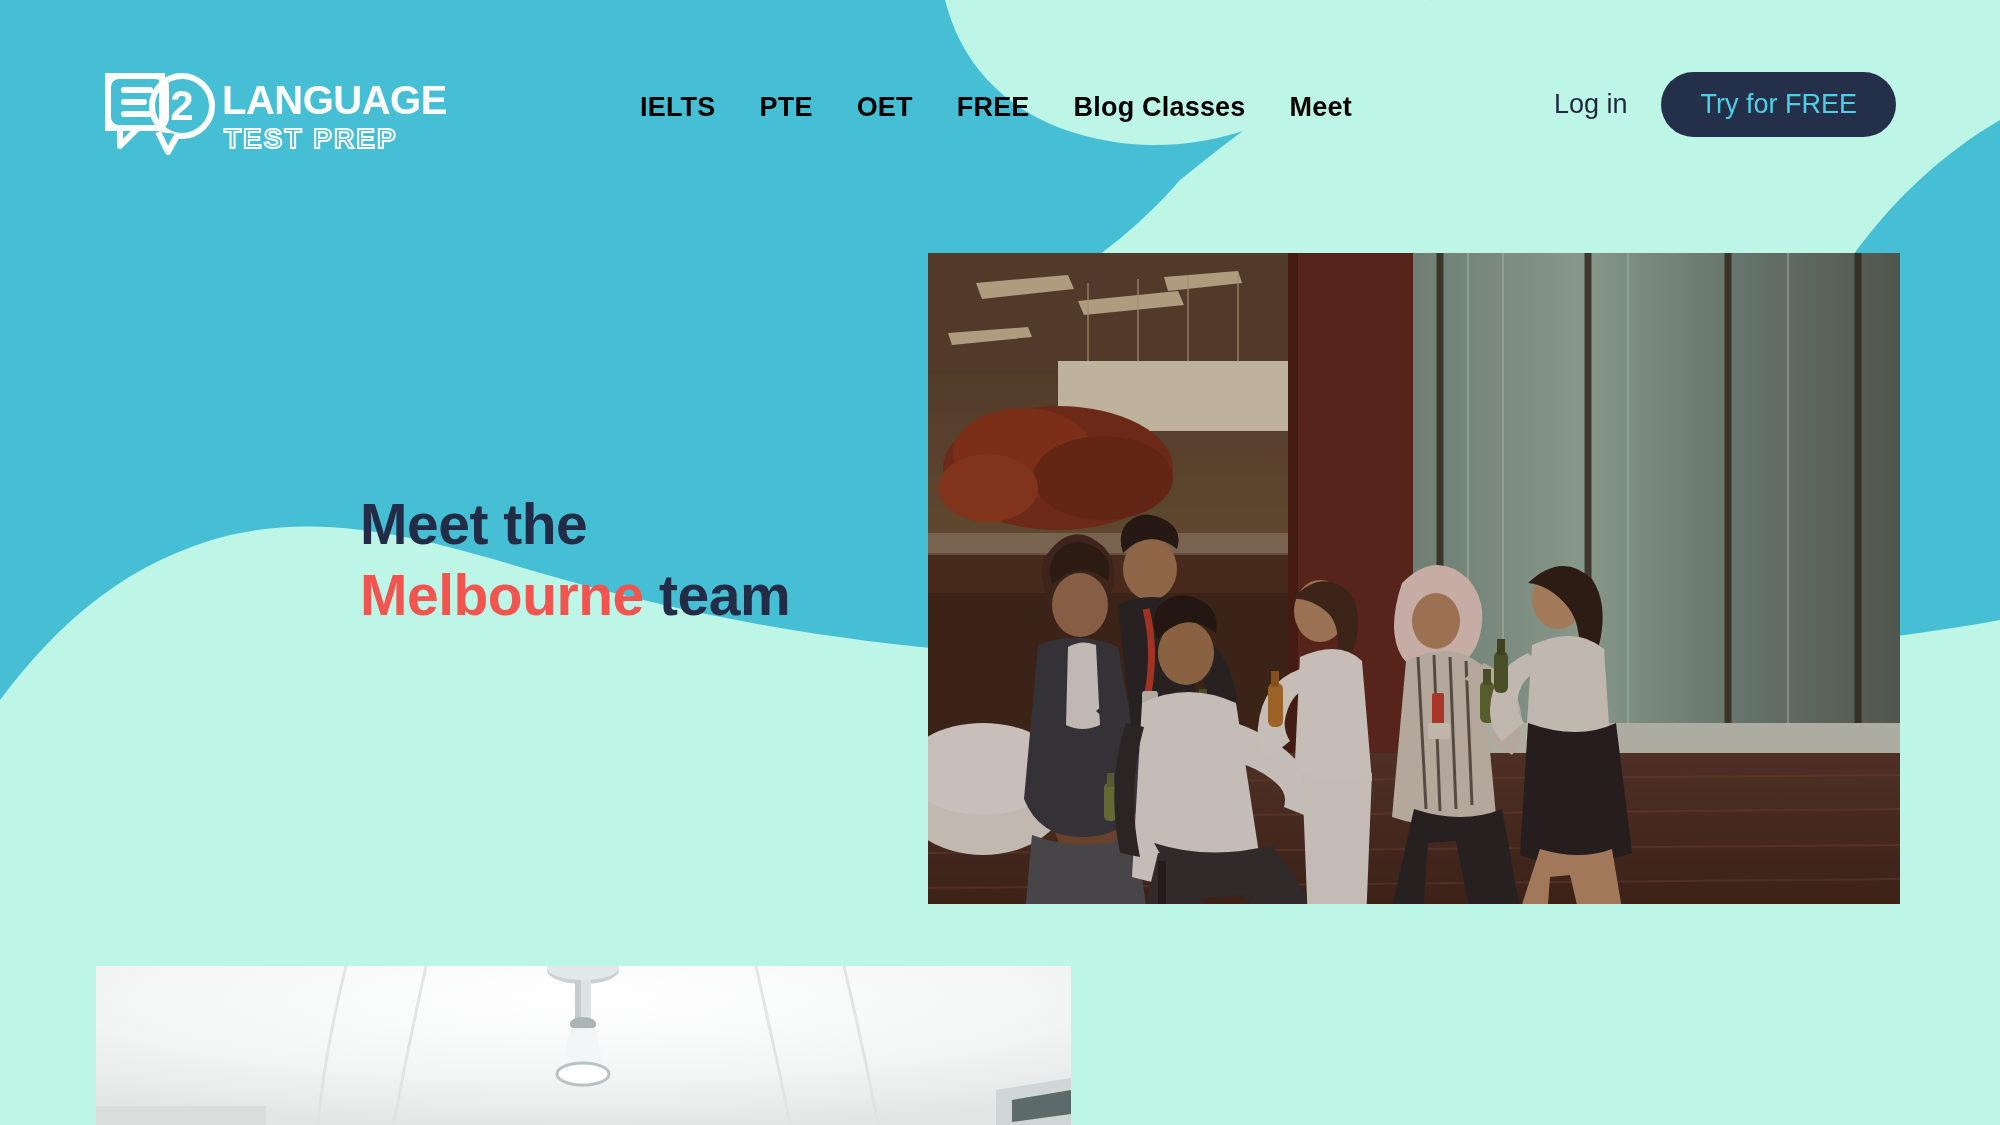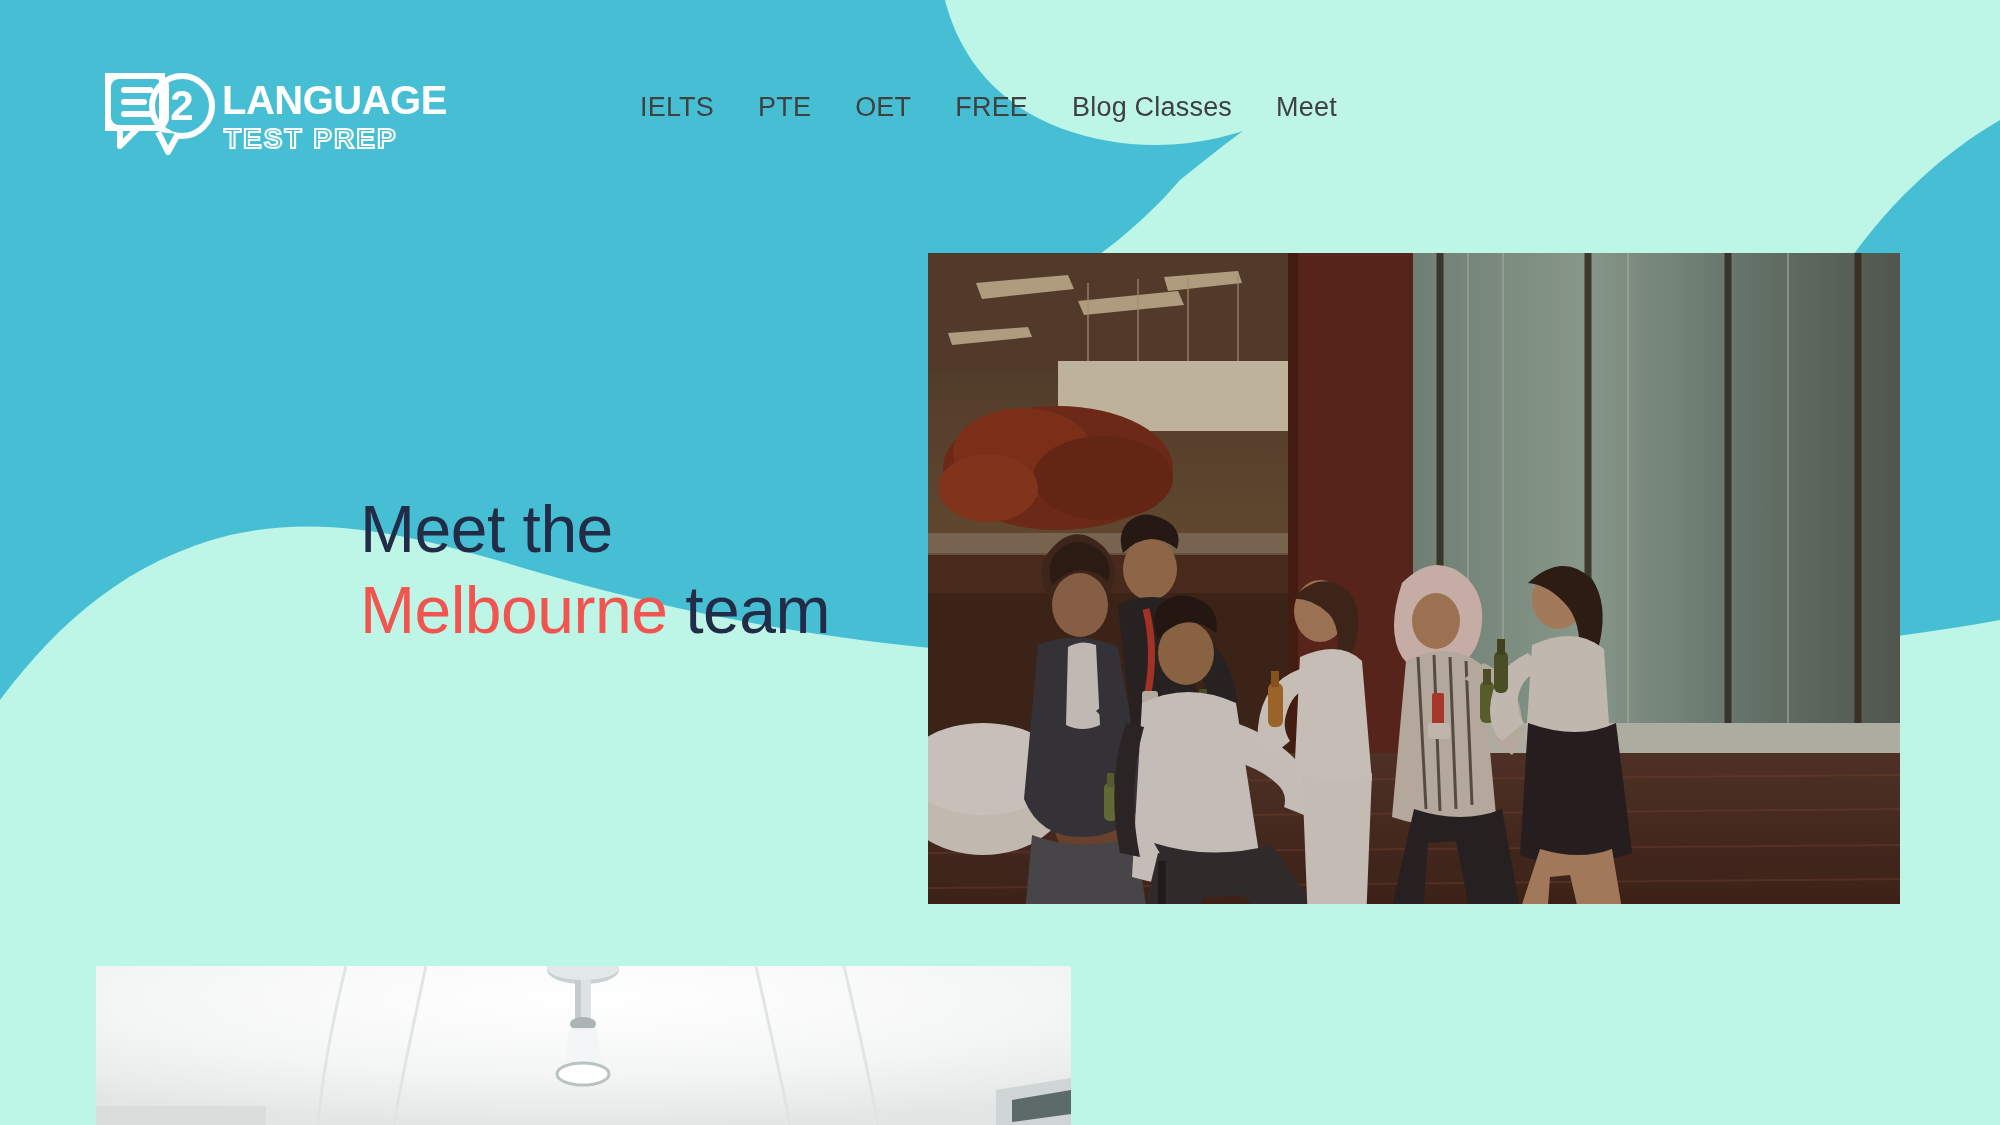--- a/index.html
+++ b/index.html
@@ -37,26 +37,27 @@
 
   .nav {
     position:absolute;
     left:640px; top:88px;
     display:flex;
     align-items:center;
     gap:0px;
   }
   .nav-item {
     font-size:27px;
-    color:#404040;
+    color:#000000;
     letter-spacing:0.2px;
     padding:4px 0;
     margin-right:44px;
     cursor:pointer;
     white-space:nowrap;
+    font-weight:bold;
   }
   .nav-item:last-child { margin-right:0; }
 
   .nav-right {
     position:absolute;
     right:104px; top:72px;
     display:flex;
     align-items:center;
     gap:34px;
   }
@@ -80,22 +81,22 @@
 
   
   .hero-heading {
     position:absolute;
     left:360px;
     top:492px;
     z-index:15;
     line-height:1.14;
   }
   .hl-line {
-    font-size:66px;
-    font-weight:normal;
+    font-size:57px;
+    font-weight:bold;
     color:#222c47;
     letter-spacing:-0.5px;
     white-space:nowrap;
   }
   .hl-line.line2 { margin-top:6px;text-align:center; }
   .hl-accent { color:#f2544f; }
 
   
   .team-photo {
     position:absolute;
@@ -182,20 +183,24 @@
 
     <nav class="nav">
       <a class="nav-item">IELTS</a>
       <a class="nav-item">PTE</a>
       <a class="nav-item">OET</a>
       <a class="nav-item">FREE</a>
       <a class="nav-item">Blog Classes</a>
       <a class="nav-item">Meet</a>
     </nav>
 
+    <div class="nav-right">
+      <a class="login-link">Log in</a>
+      <button class="cta-button">Try for FREE</button>
+    </div>
   </header>
 
   <div class="hero-heading">
     <div class="hl-line line1">Meet the</div>
     <div class="hl-line line2"><span class="hl-accent">Melbourne</span><span> team</span></div>
   </div>
 
   <div class="team-photo">
     <svg width="972" height="651" viewBox="0 0 972 651">
       <defs>

